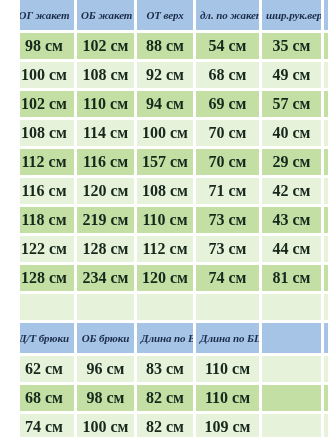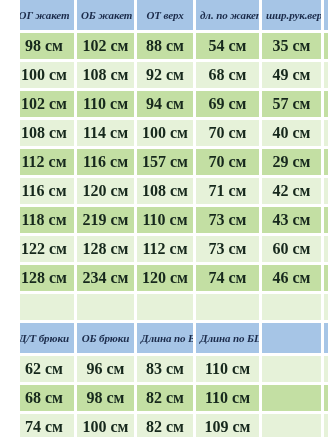--- a/index.html
+++ b/index.html
@@ -152,29 +152,29 @@
         <td>110 см</td>
         <td>73 см</td>
         <td>43 см</td>
         <td></td>
       </tr>
       <tr class="row light">
         <td>122 см</td>
         <td>128 см</td>
         <td>112 см</td>
         <td>73 см</td>
-        <td>60 см</td>
+        <td>44 см</td>
         <td></td>
       </tr>
       <tr class="row dark">
         <td>128 см</td>
         <td>234 см</td>
         <td>120 см</td>
         <td>74 см</td>
-        <td>46 см</td>
+        <td>81 см</td>
         <td></td>
       </tr>
 
       <tr class="spacer">
         <td></td>
         <td></td>
         <td></td>
         <td></td>
         <td></td>
         <td></td>

